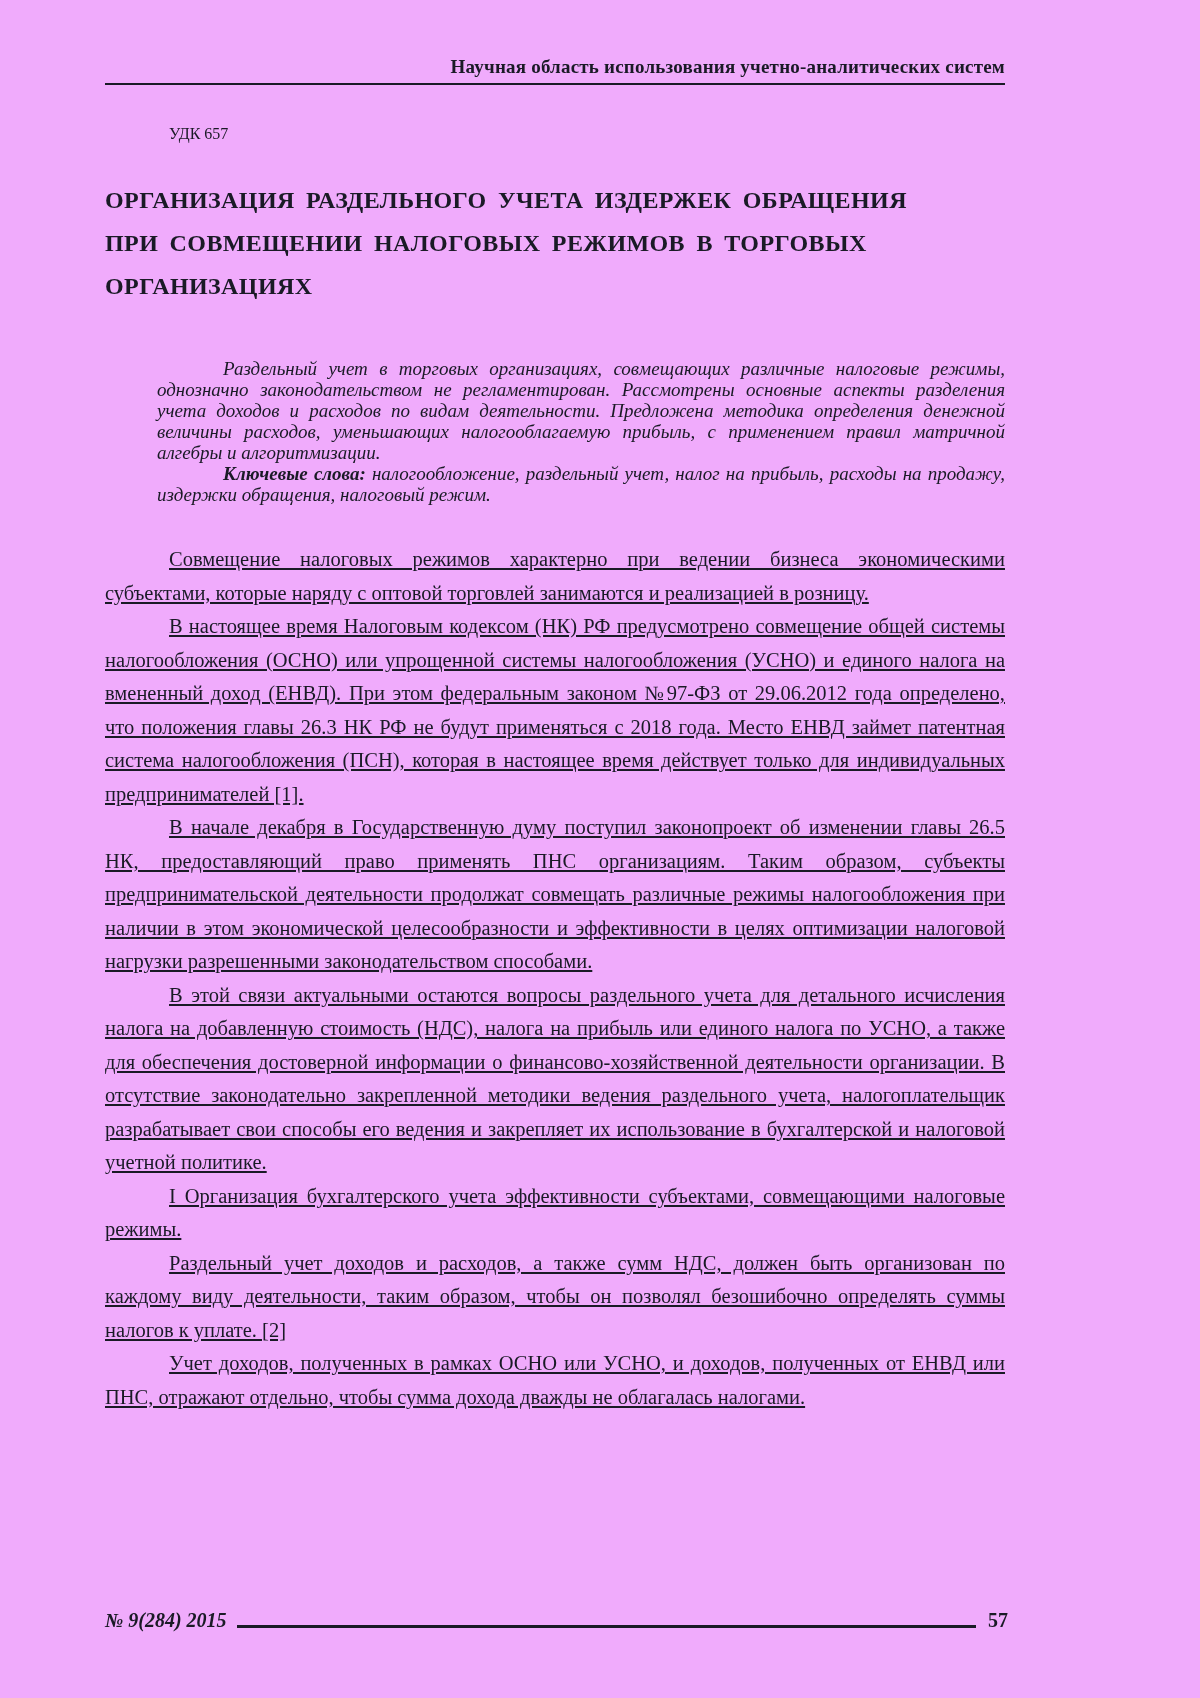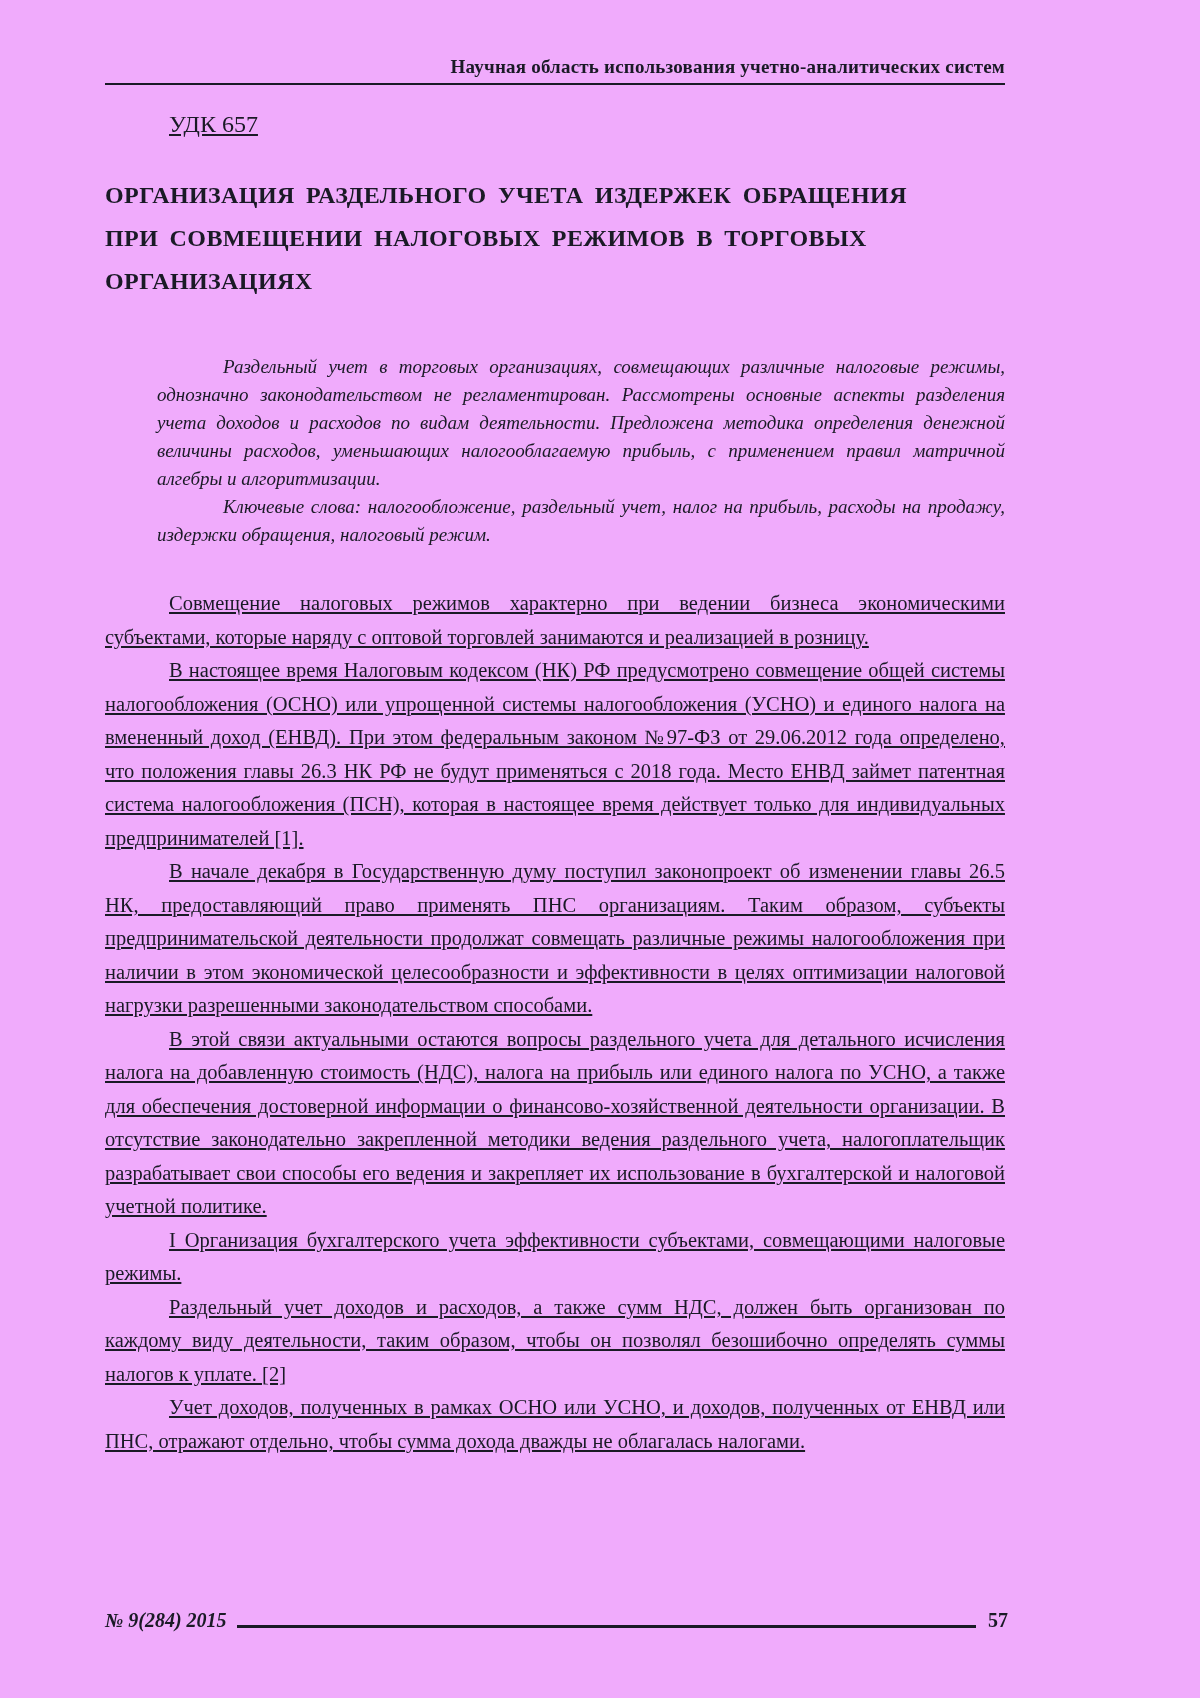--- a/index.html
+++ b/index.html
@@ -18,24 +18,23 @@
   .running-head {
     font-weight: bold;
     font-size: 19px;
     text-align: right;
     letter-spacing: 0.2px;
     padding-bottom: 5px;
     border-bottom: 2px solid #1a1a26;
   }
 
   .udc {
-    margin-top: 26px;
+    margin-top: 40px;
     padding-left: 64px;
-    font-size: 24px;
-    text-decoration: underline;
+    font-size: 16px;
   }
 
   .authors {
     margin-top: 32px;
     text-align: center;
     font-size: 20px;
     letter-spacing: 0.3px;
   }
 
   .title {
@@ -45,25 +44,25 @@
     line-height: 43px;
     letter-spacing: 0.4px;
     word-spacing: 5px;
   }
 
   .abstract-block {
     margin-top: 50px;
     margin-left: 52px;
     font-style: italic;
     font-size: 19px;
-    line-height: 28px;
+    line-height: 21px;
     text-align: justify;
   }
   .abstract-block p { text-indent: 66px; }
-  .kw-label { font-weight: normal; }
+  .kw-label { font-weight: bold; }
 
   .body-text {
     margin-top: 38px;
     font-size: 20.5px;
     line-height: 33.5px;
     text-align: justify;
     text-decoration: underline;
   }
   .body-text p { text-indent: 64px; }
 

